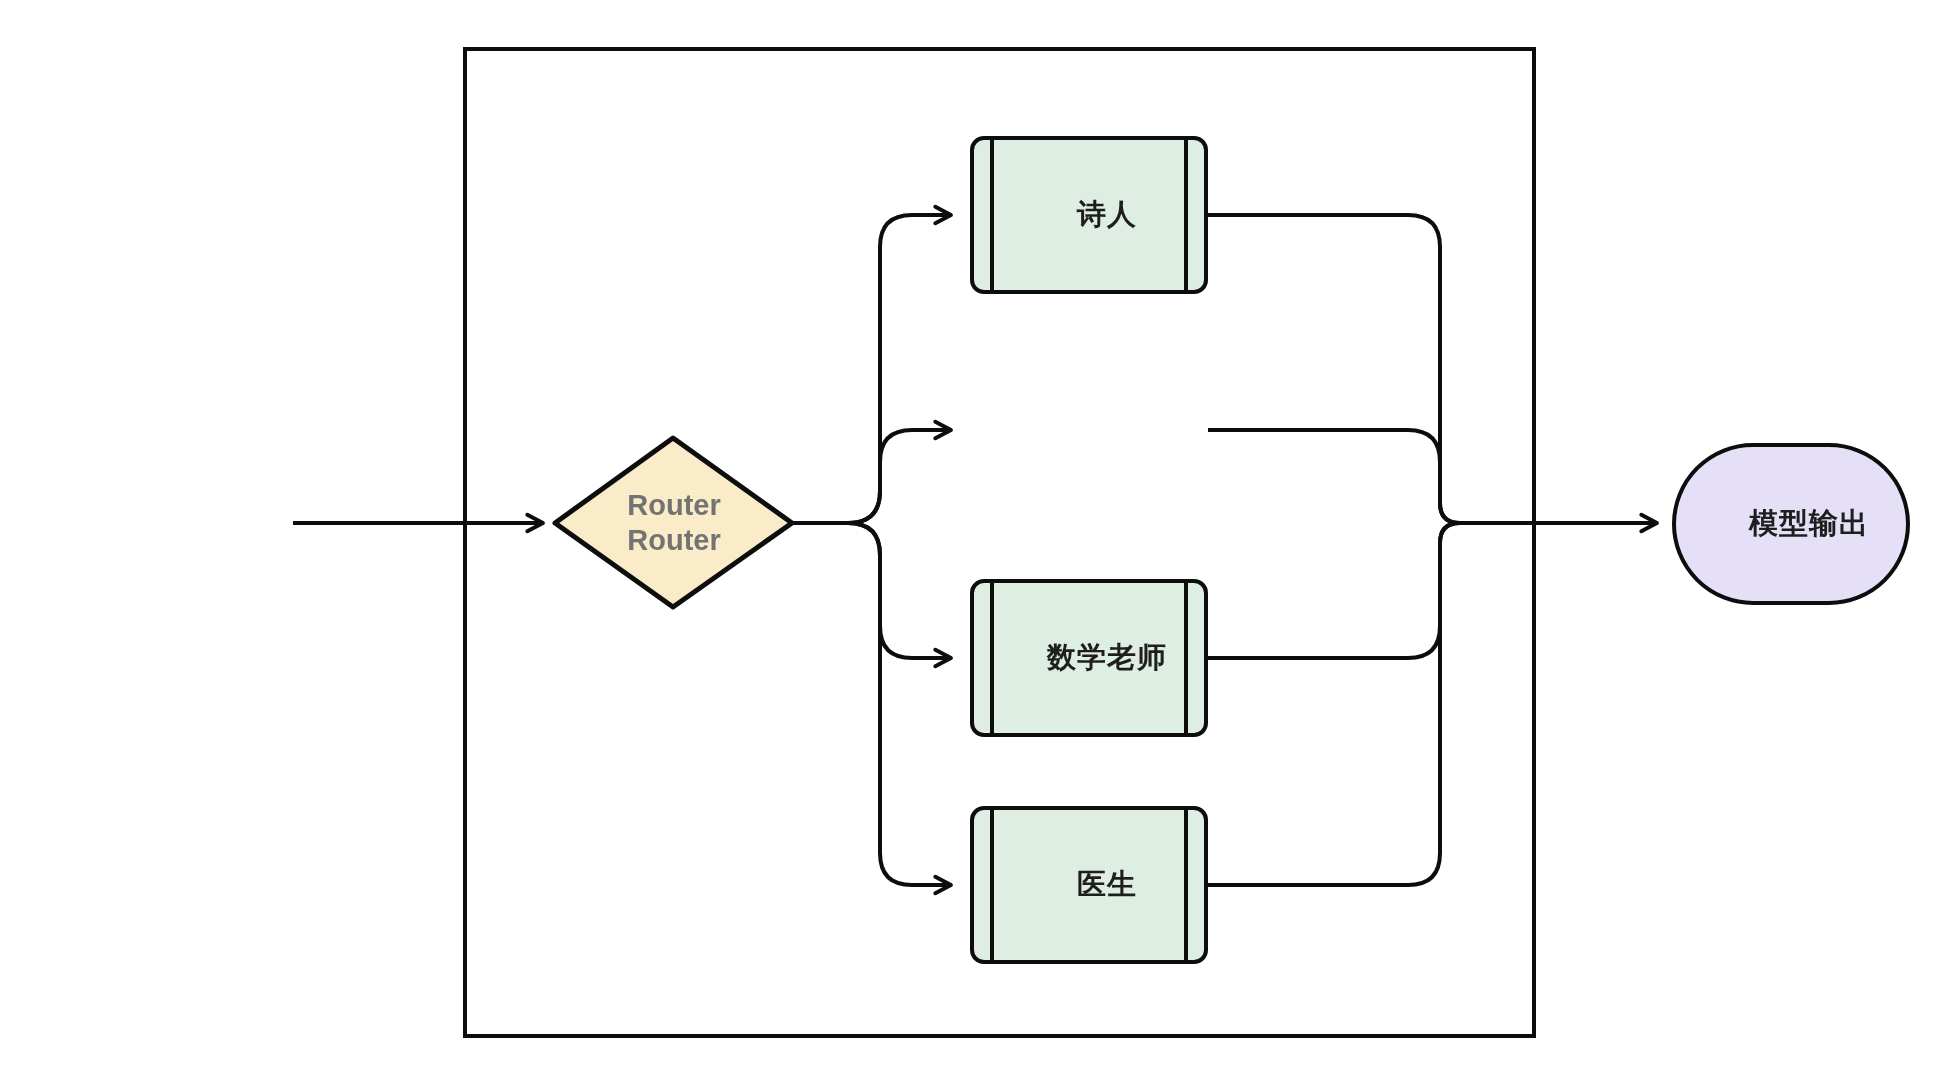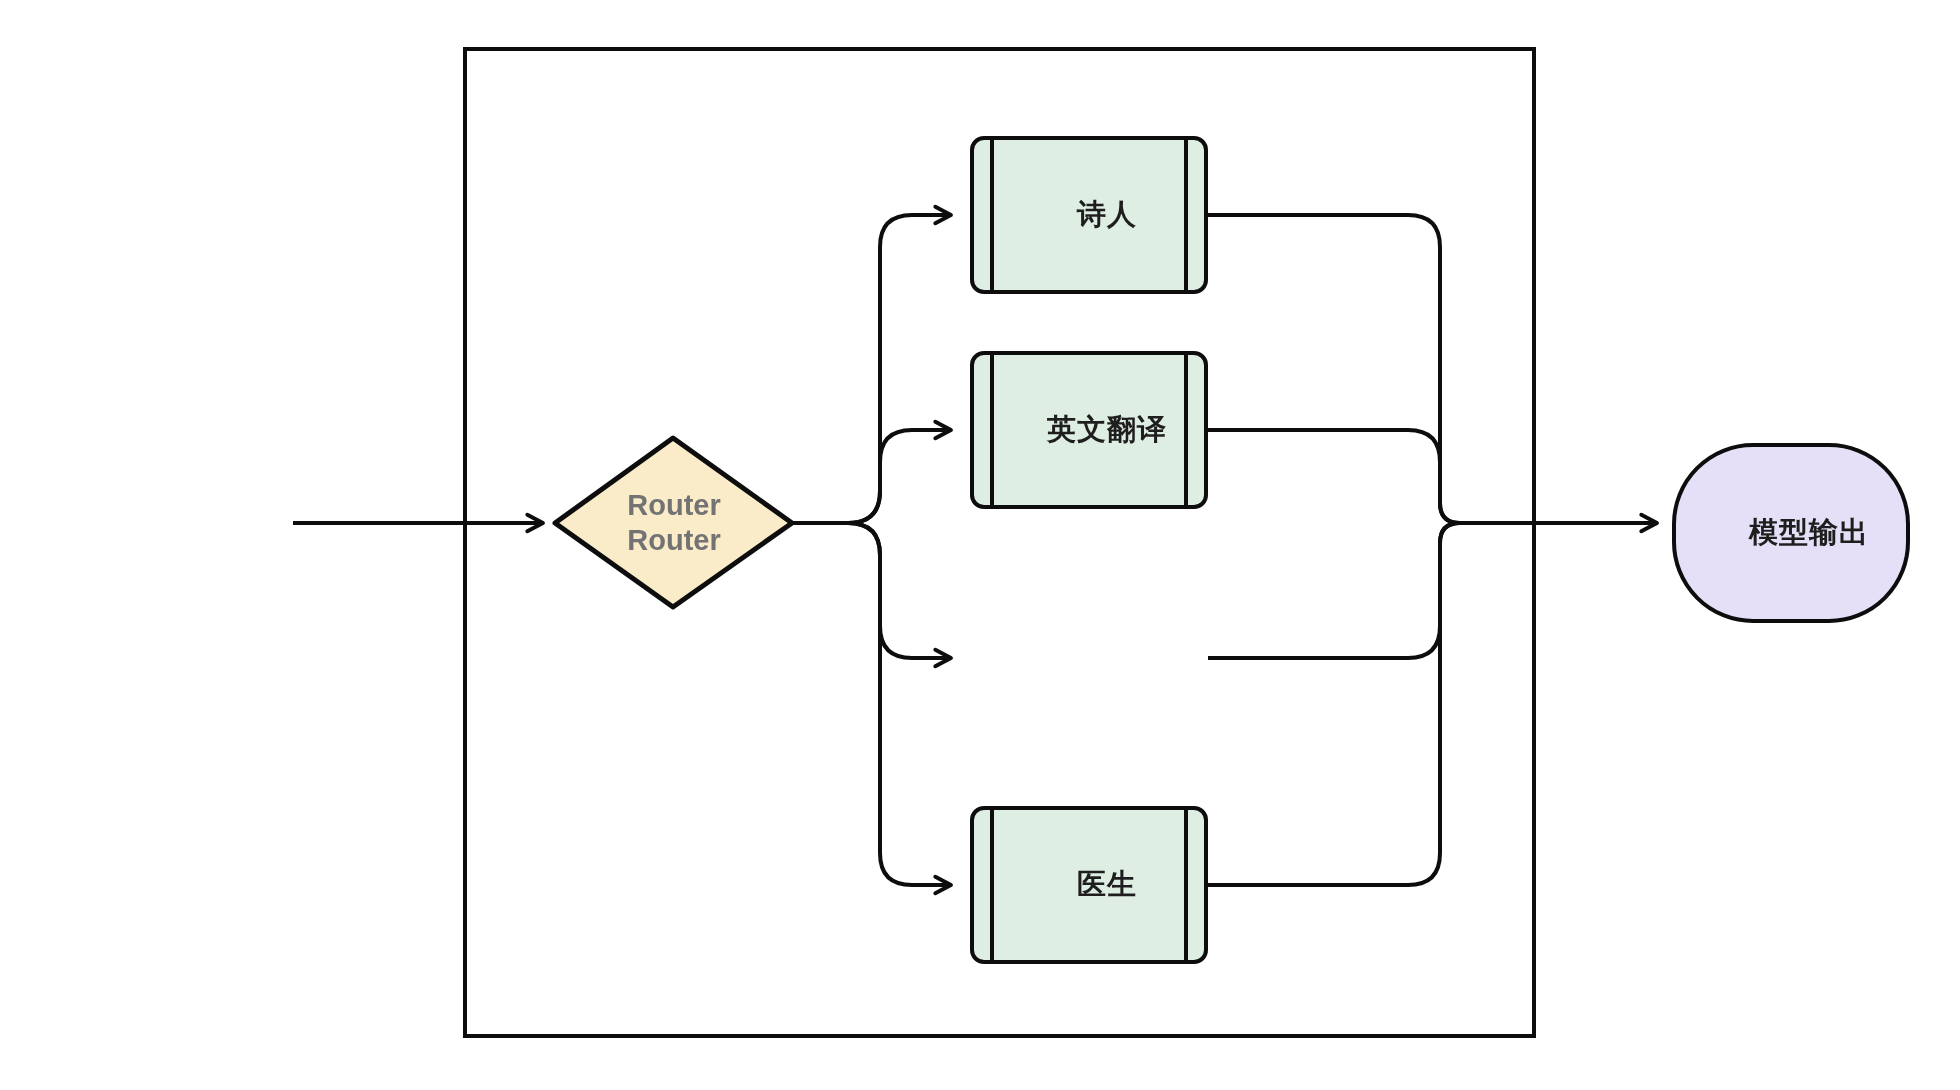--- a/index.html
+++ b/index.html
@@ -113,25 +113,25 @@
 
 
   <div class="router-label">
     <span>Router</span>
     <span>Router</span>
   </div>
 
   <div class="node branch" style="top:136px;">
     <span>诗人</span>
   </div>
-  <div class="node branch" style="top:351px;">
-    <span>英文翻译</span>
+  <div class="node branch" style="top:579px;">
+    <span>数学老师</span>
   </div>
   <div class="node branch" style="top:806px;">
     <span>医生</span>
   </div>
 
-  <div class="node stadium output" style="left:1672px;top:443px;width:238px;height:180px;">
+  <div class="node stadium output" style="left:1672px;top:443px;width:238px;height:162px;">
     <span>模型输出</span>
   </div>
 
 
 </div>
 
 </body></html>

